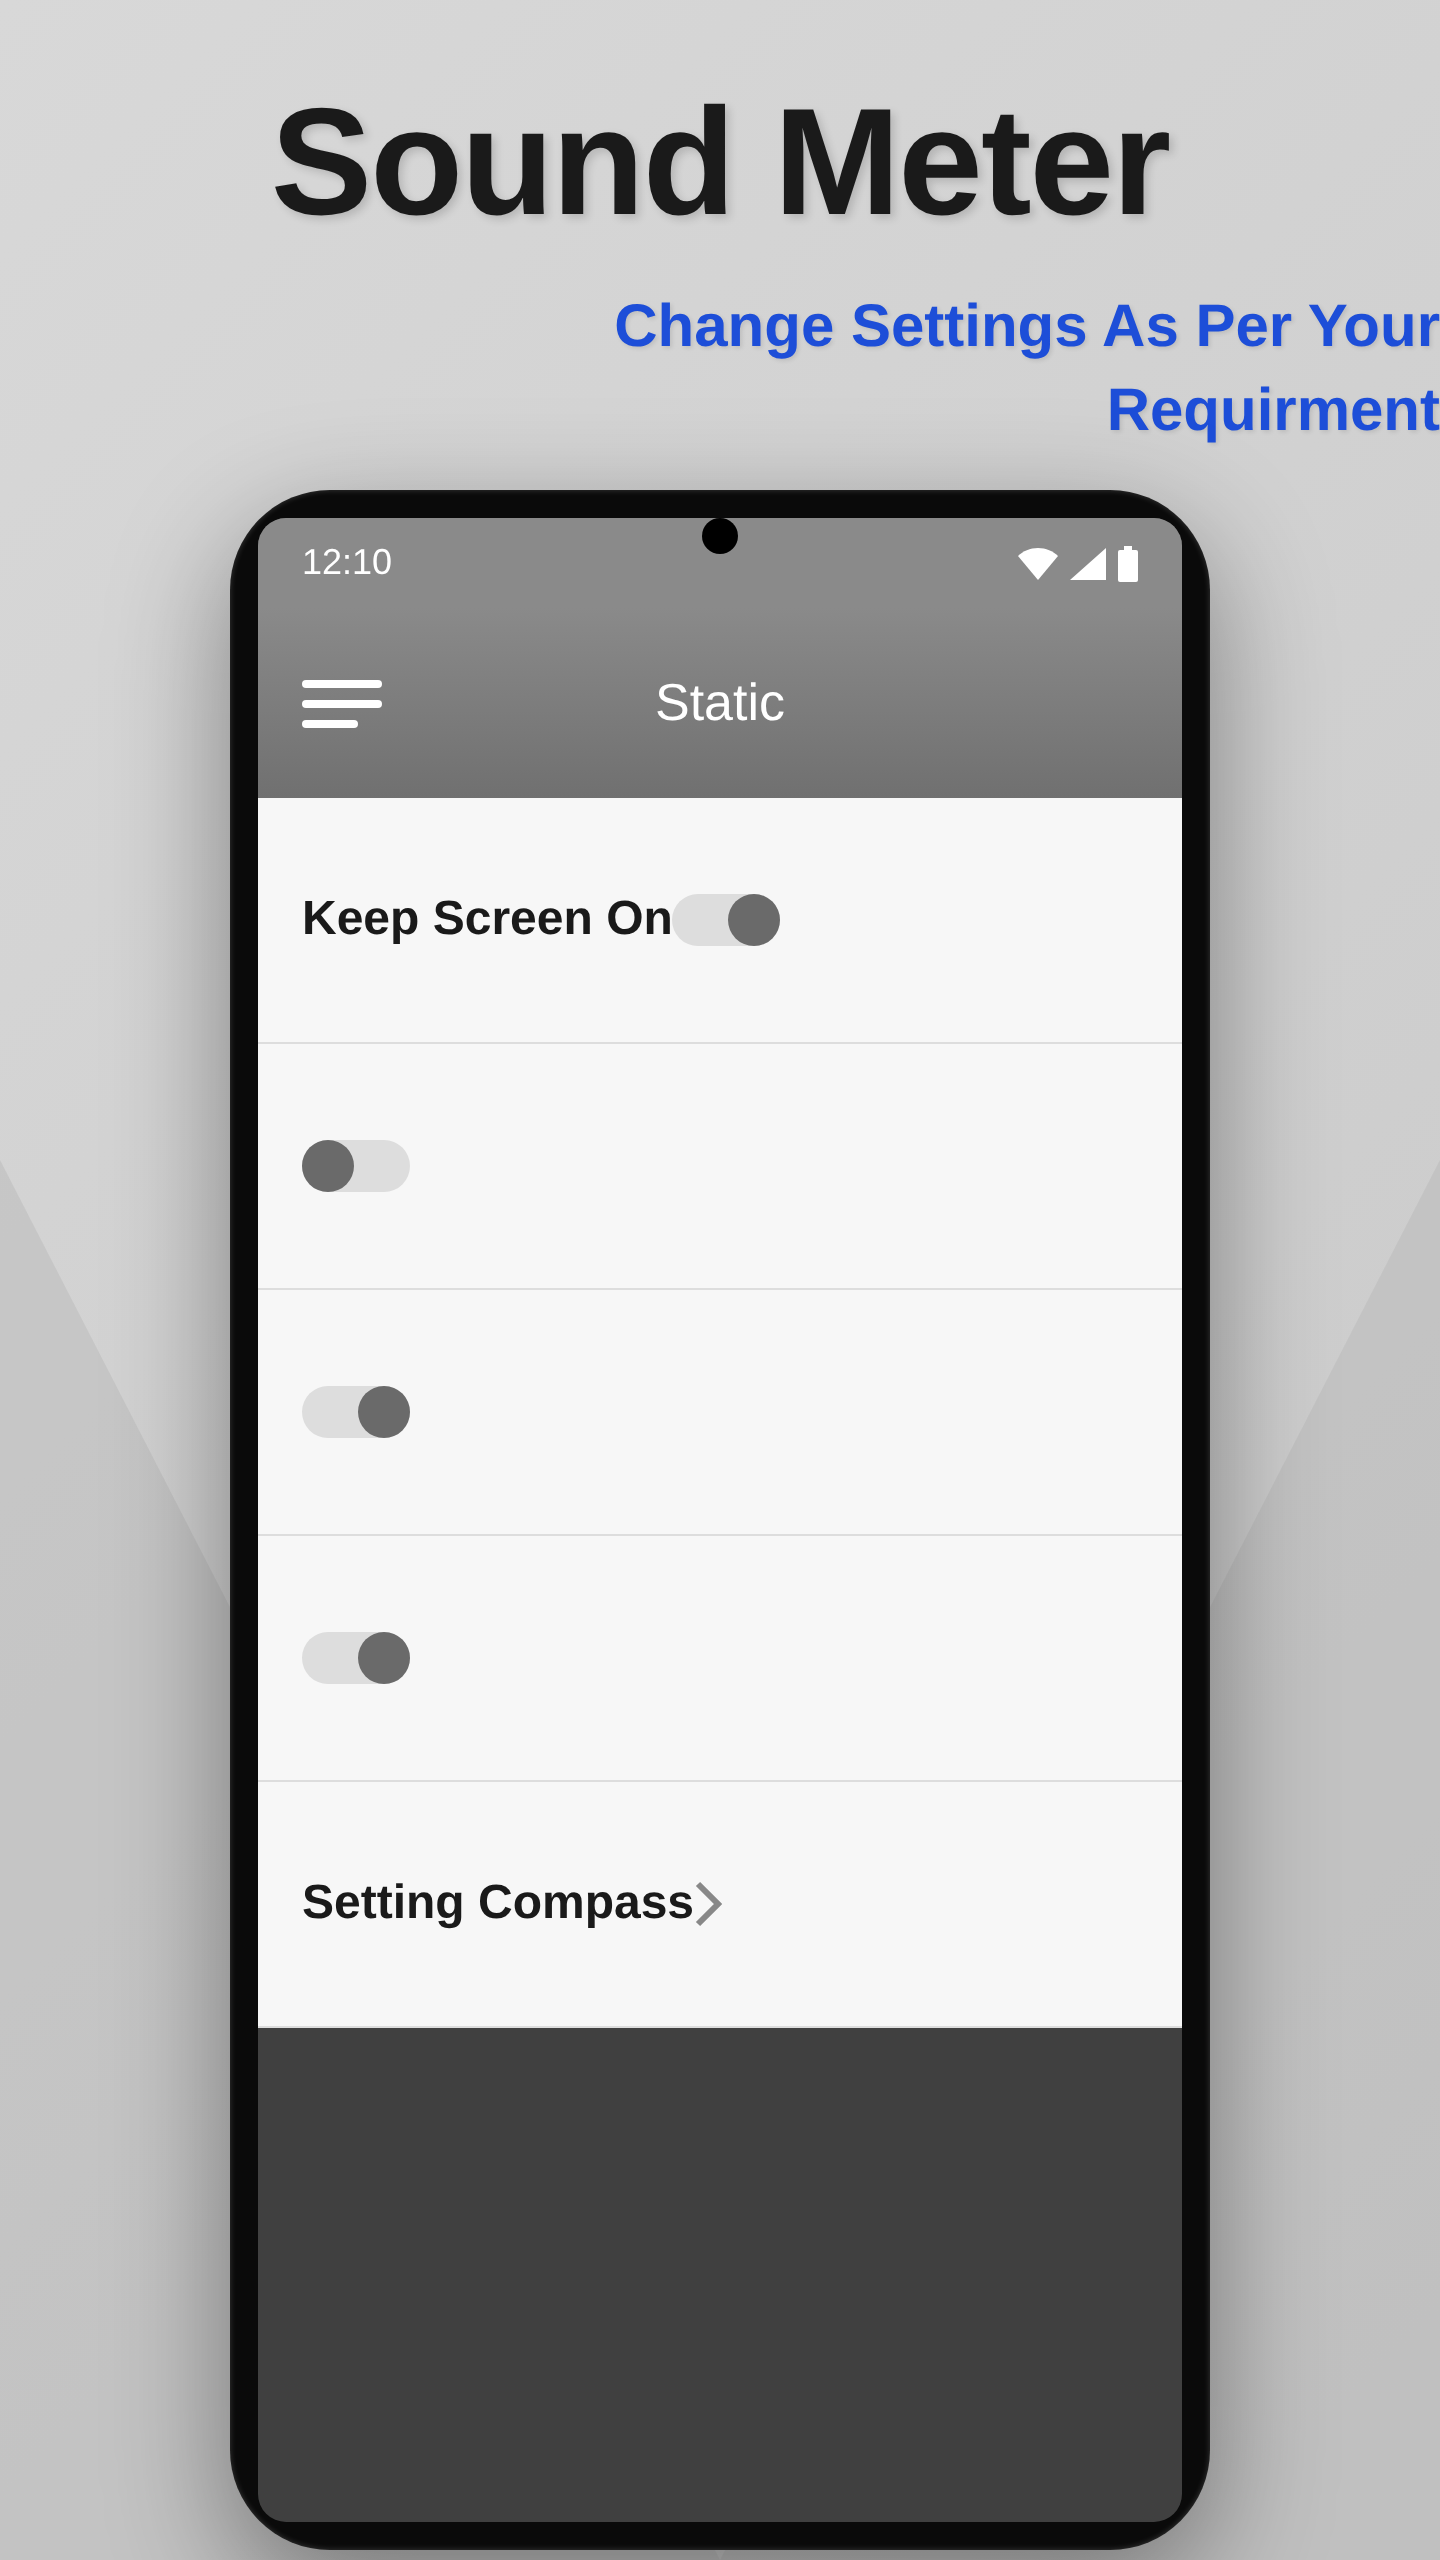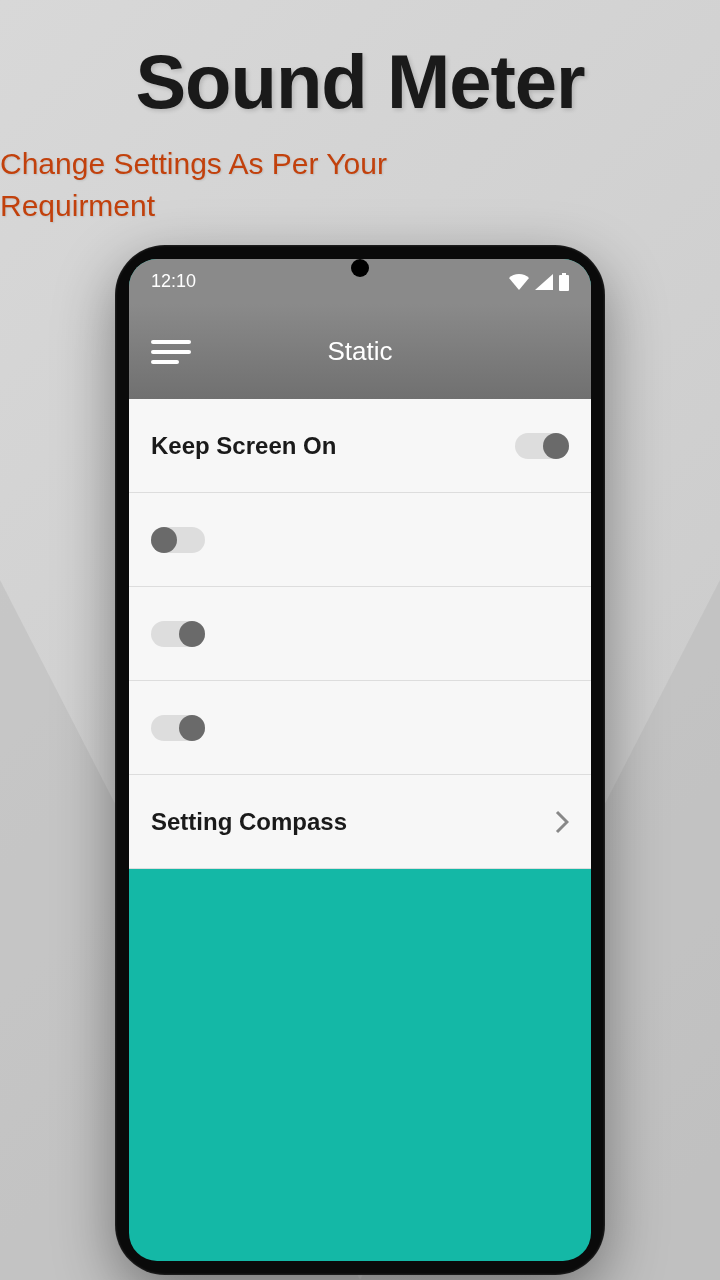--- a/index.html
+++ b/index.html
@@ -35,24 +35,24 @@
       font-size: 76px;
       font-weight: 900;
       color: #1a1a1a;
       margin-top: 38px;
       letter-spacing: -1px;
       text-shadow: 2px 2px 4px rgba(0,0,0,0.15);
       position: relative;
       z-index: 2;
     }
     .page-subtitle {
-      text-align: left;
+      text-align: right;
       font-size: 30px;
-      font-weight: 400;
-      color: #c2410c;
+      font-weight: 700;
+      color: #1d4ed8;
       margin-top: 18px;
       line-height: 1.4;
       text-shadow: 1px 1px 2px rgba(0,0,0,0.1);
       position: relative;
       z-index: 2;
     }
     .phone {
       position: absolute;
       left: 50%;
       transform: translateX(-50%);
@@ -61,24 +61,24 @@
       height: 1030px;
       background: #0a0a0a;
       border-radius: 50px;
       padding: 14px;
       box-shadow: 0 20px 60px rgba(0,0,0,0.4), inset 0 0 3px rgba(255,255,255,0.2);
       z-index: 3;
     }
     .phone-screen {
       width: 100%;
       height: 100%;
-      border-radius: 28px;
+      border-radius: 14px;
       overflow: hidden;
       position: relative;
-      background: #14b8a6;
+      background: #404040;
     }
     .camera-notch {
       position: absolute;
       top: 14px;
       left: 50%;
       transform: translateX(-50%);
       width: 18px;
       height: 18px;
       background: #000;
       border-radius: 50%;
@@ -126,24 +126,23 @@
       left: 50%;
       transform: translateX(-50%);
       color: #fff;
       font-size: 26px;
       font-weight: 500;
     }
     .settings-list {
       background: #f5f5f5;
     }
     .settings-item {
-      height: 94px;
-      display: flex;
-      align-items: center;
-      justify-content: space-between;
+      height: 123px;
+      display: flex;
+      align-items: center;
       padding: 0 22px;
       border-bottom: 1px solid #ddd;
       background: #f7f7f7;
     }
     .settings-label {
       font-size: 24px;
       font-weight: 700;
       color: #1a1a1a;
     }
     .toggle {

